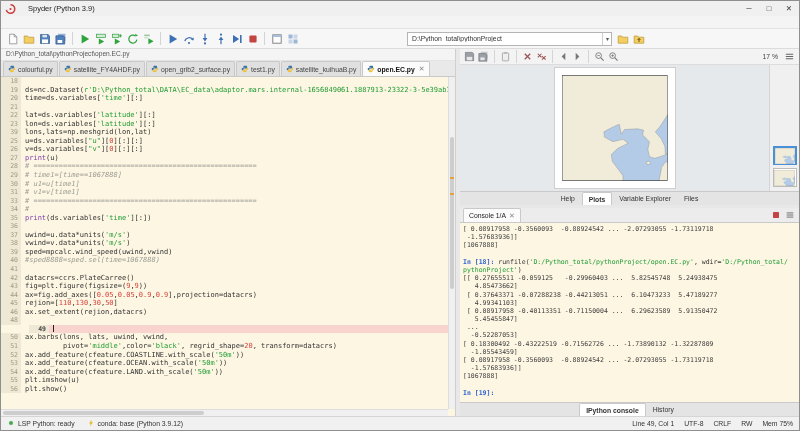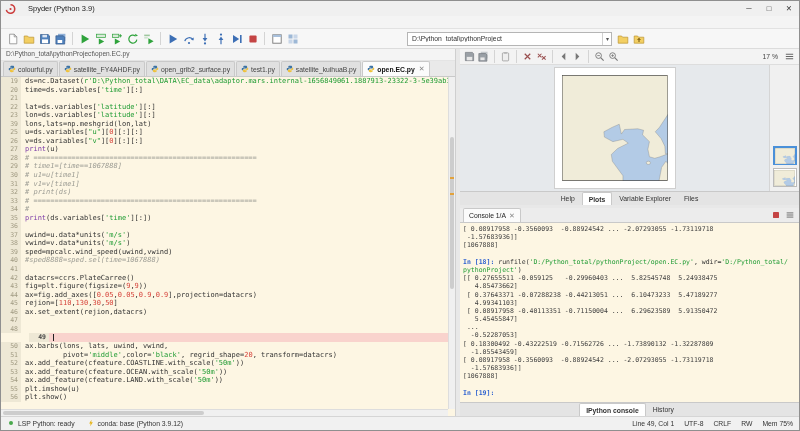--- a/index.html
+++ b/index.html
@@ -323,20 +323,24 @@
                 <path d="M6 1.2c-2 0-2.6.8-2.6 1.8v1h2.7v.6H2.4c-1 0-1.3.8-1.3 1.7s.3 1.7 1.3 1.7h1V6.8c0-1 .9-1.6 1.9-1.6h2.4c.8 0 1.5-.7 1.5-1.5V3c0-1-.6-1.8-2.2-1.8z" fill="#3a72a4"></path>
                 <path d="M6 10.8c2 0 2.6-.8 2.6-1.8V8H5.9v-.6h3.7c1 0 1.3-.8 1.3-1.7s-.3-1.7-1.3-1.7h-1v1.2c0 1-.9 1.6-1.9 1.6H4.3c-.8 0-1.5.7-1.5 1.5V9c0 1 .6 1.8 2.2 1.8z" fill="#efc23d"></path>
               </svg></span>
             <span>open.EC.py</span>
             <span class="x">✕</span>
           </span>
         </div>
       <div class="ed-body">
         <div class="code-area">
             <div class="crow">
+              <span class="ln">18</span>
+              <span class="lc"></span>
+            </div>
+            <div class="crow">
               <span class="ln">19</span>
               <span class="lc"><span class="sg-c">ds=nc.Dataset(</span><span class="sg-s">r'D:\Python_total\DATA\EC_data\adaptor.mars.internal-1656849061.1887913-23322-3-5e39ab33-ab4e</span></span>
             </div>
             <div class="crow">
               <span class="ln">20</span>
               <span class="lc"><span class="sg-c">time=ds.variables[</span><span class="sg-s">'time'</span><span class="sg-c">][:]</span></span>
             </div>
             <div class="crow">
               <span class="ln">21</span>
               <span class="lc"></span>
@@ -375,24 +379,20 @@
             </div>
             <div class="crow">
               <span class="ln">30</span>
               <span class="lc"><span class="sg-m"># u1=u[time1]</span></span>
             </div>
             <div class="crow">
               <span class="ln">31</span>
               <span class="lc"><span class="sg-m"># v1=v[time1]</span></span>
             </div>
             <div class="crow">
-              <span class="ln">32</span>
-              <span class="lc"><span class="sg-m"># print(ds)</span></span>
-            </div>
-            <div class="crow">
               <span class="ln">33</span>
               <span class="lc"><span class="sg-m"># =====================================================</span></span>
             </div>
             <div class="crow">
               <span class="ln">34</span>
               <span class="lc"><span class="sg-m">#</span></span>
             </div>
             <div class="crow">
               <span class="ln">35</span>
               <span class="lc"><span class="sg-b">print</span><span class="sg-c">(ds.variables[</span><span class="sg-s">'time'</span><span class="sg-c">][:])</span></span>
@@ -433,24 +433,20 @@
               <span class="ln">44</span>
               <span class="lc"><span class="sg-c">ax=fig.add_axes([</span><span class="sg-n">0.05</span><span class="sg-c">,</span><span class="sg-n">0.05</span><span class="sg-c">,</span><span class="sg-n">0.9</span><span class="sg-c">,</span><span class="sg-n">0.9</span><span class="sg-c">],projection=datacrs)</span></span>
             </div>
             <div class="crow">
               <span class="ln">45</span>
               <span class="lc"><span class="sg-c">rejion=[</span><span class="sg-n">110</span><span class="sg-c">,</span><span class="sg-n">130</span><span class="sg-c">,</span><span class="sg-n">30</span><span class="sg-c">,</span><span class="sg-n">50</span><span class="sg-c">]</span></span>
             </div>
             <div class="crow">
               <span class="ln">46</span>
               <span class="lc"><span class="sg-c">ax.set_extent(rejion,datacrs)</span></span>
-            </div>
-            <div class="crow">
-              <span class="ln">47</span>
-              <span class="lc"></span>
             </div>
             <div class="crow">
               <span class="ln">48</span>
               <span class="lc"></span>
             </div>
             <div class="crow">
               <span class="ln cur">49</span>
               <span class="lc hl"><span class="caret"></span></span>
             </div>
             <div class="crow">

